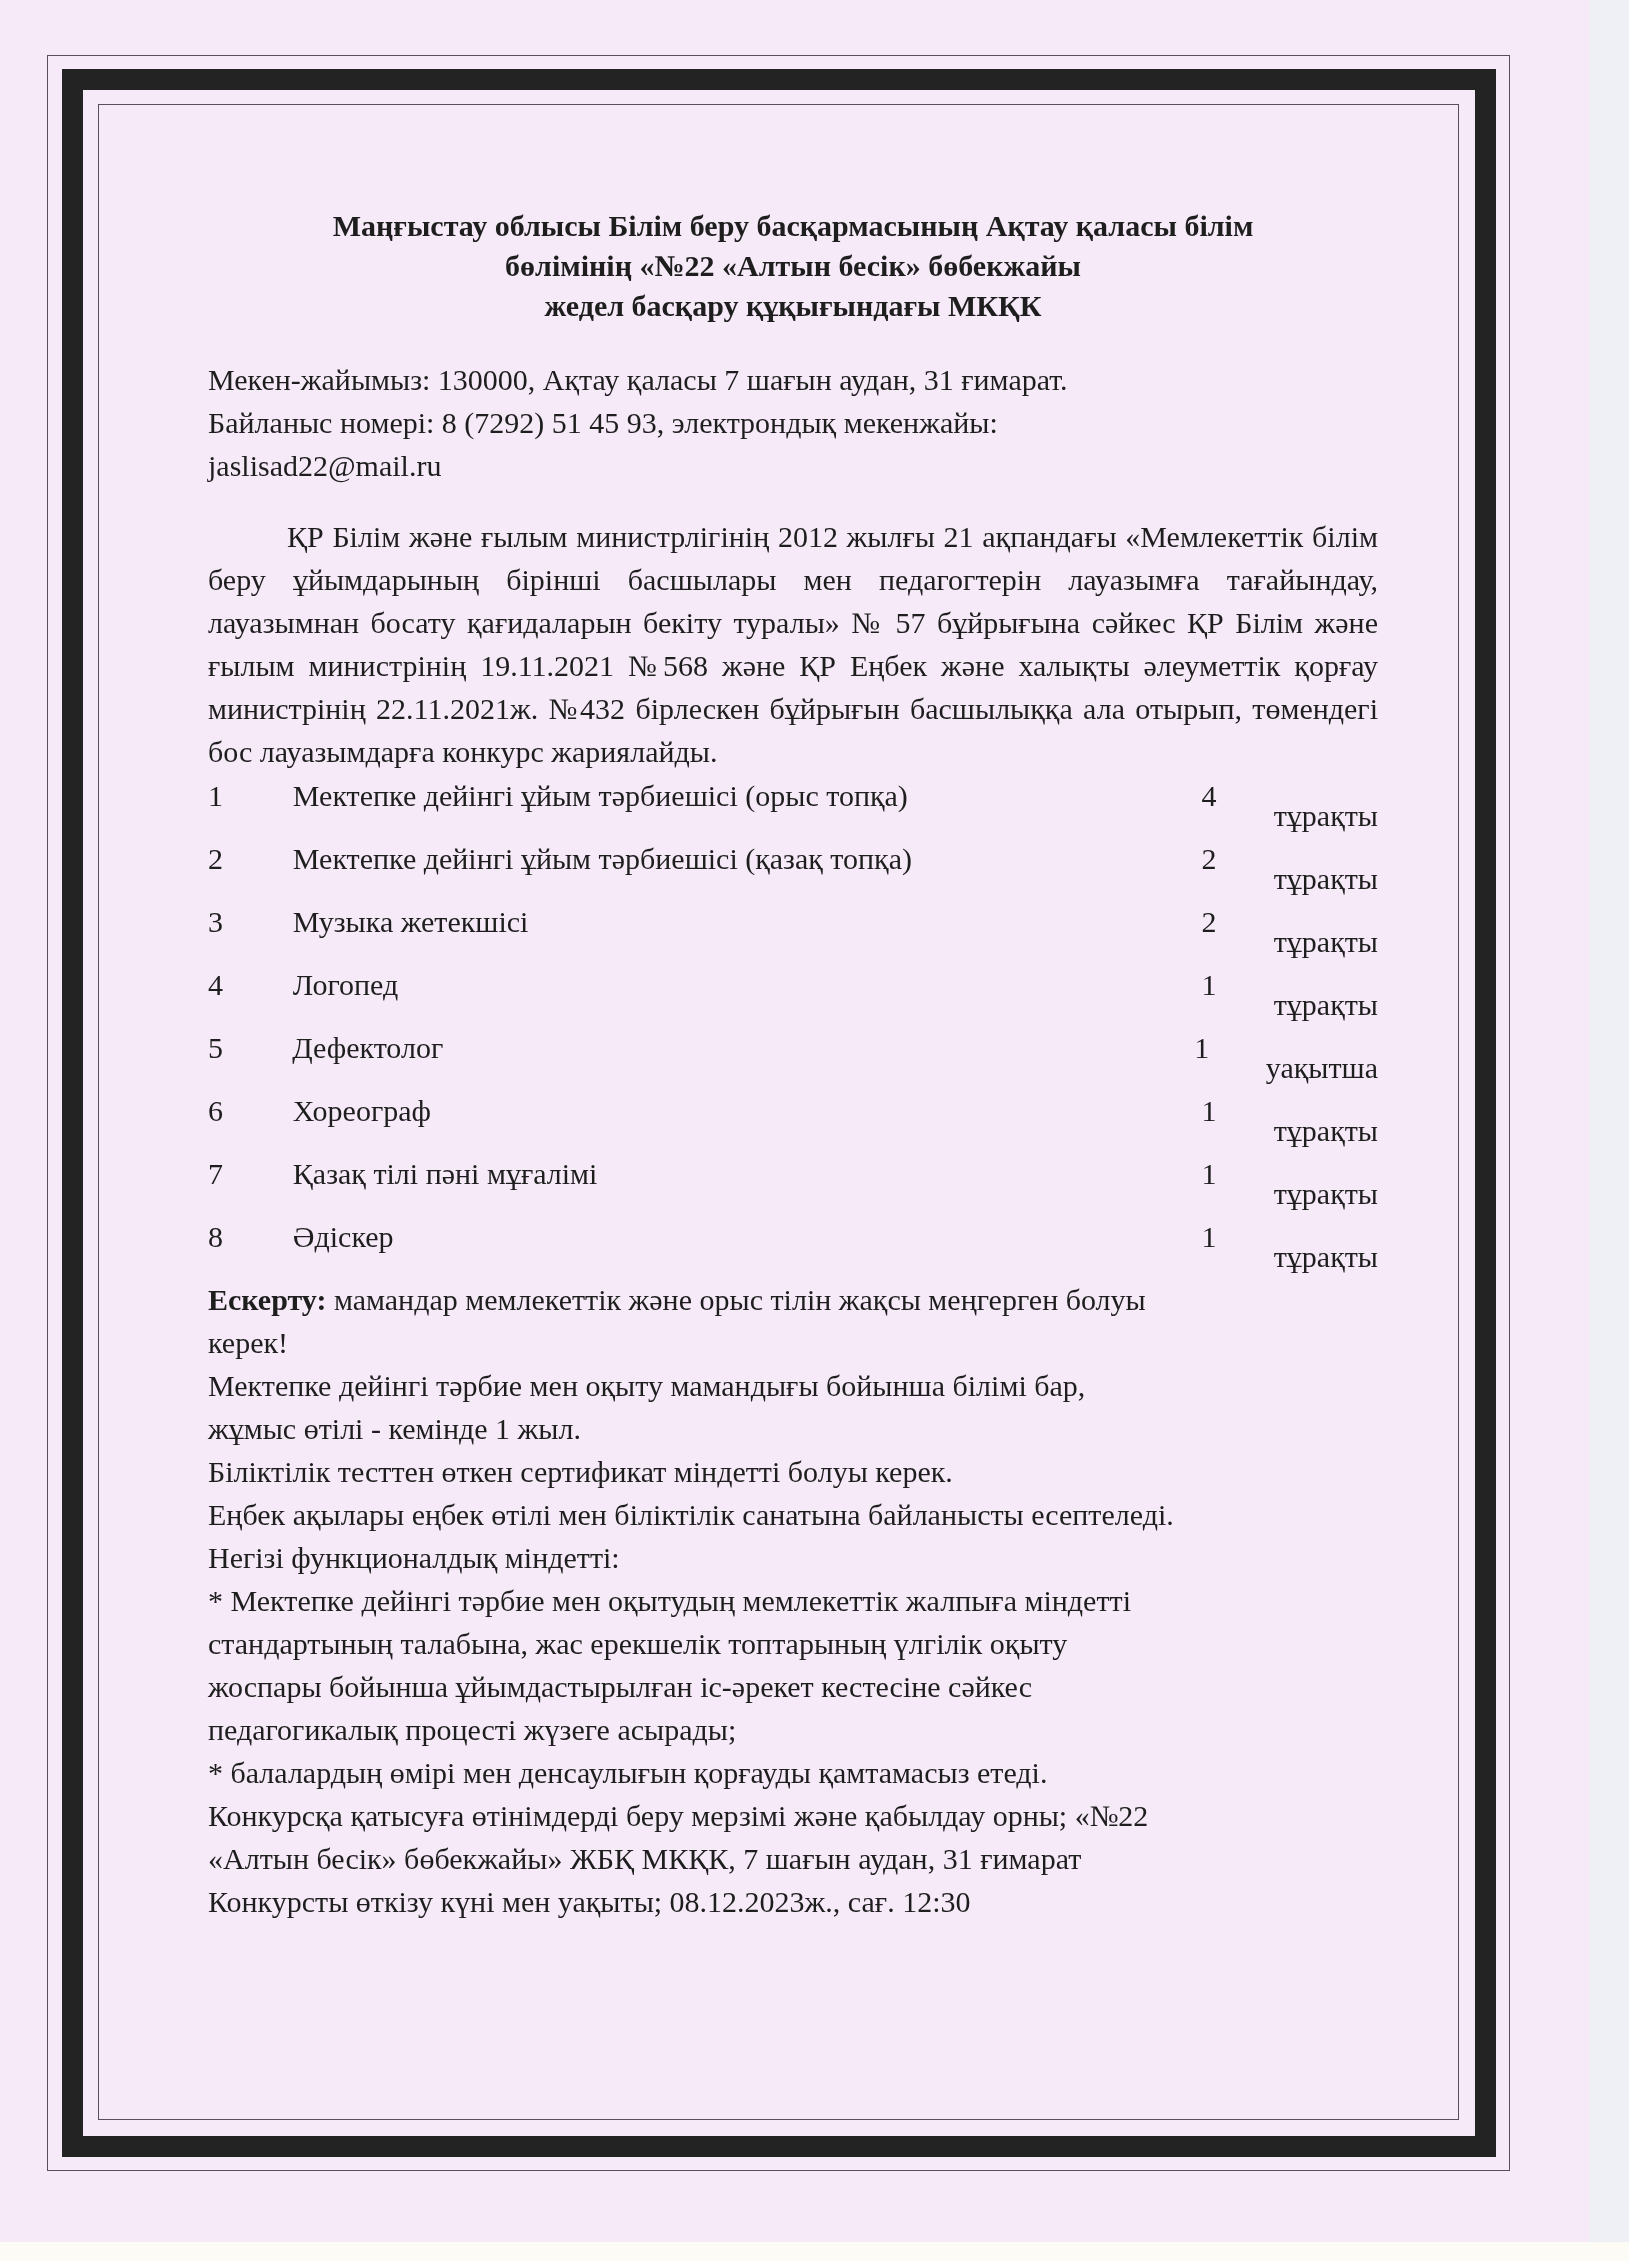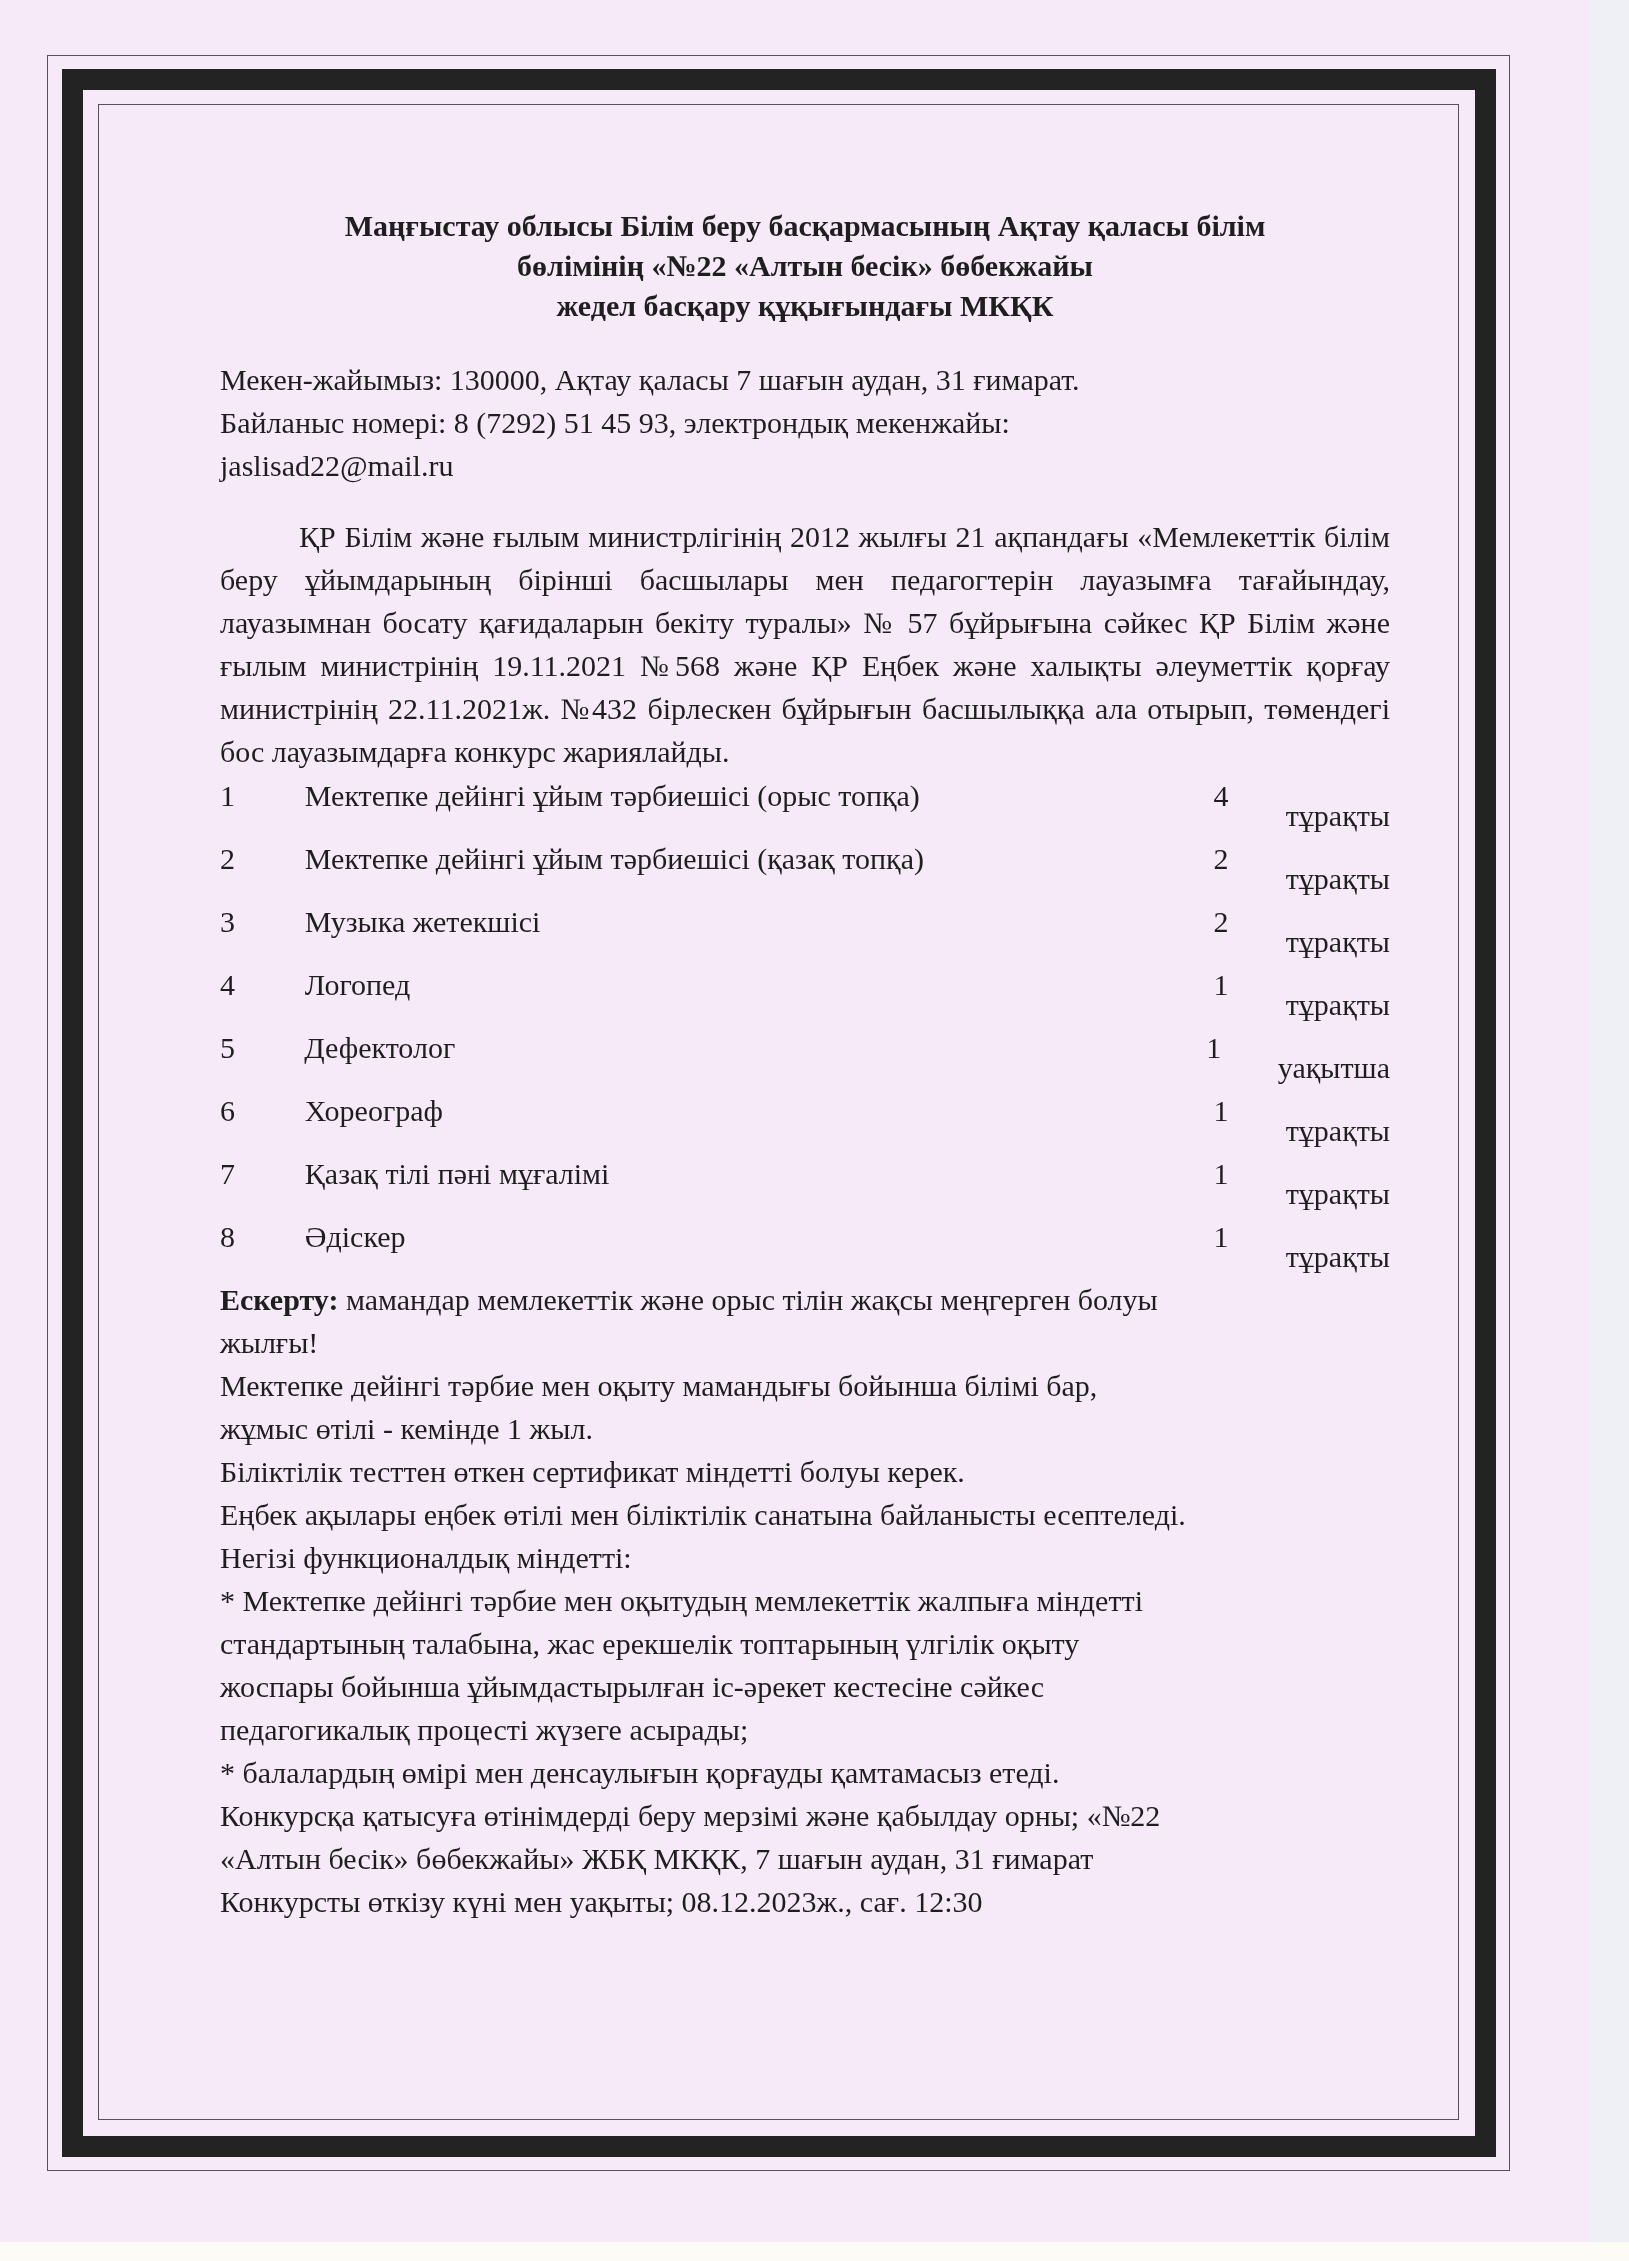--- a/index.html
+++ b/index.html
@@ -61,21 +61,21 @@
     position: absolute;
     left: 98px;
     top: 104px;
     width: 1361px;
     height: 2016px;
     border: 1.3px solid #55505c;
     box-sizing: border-box;
   }
   .content {
     position: absolute;
-    left: 220px;
+    left: 208px;
     top: 206px;
     width: 1170px;
   }
   .header {
     text-align: center;
     font-weight: bold;
     font-size: 30px;
     line-height: 40px;
   }
   .header div { white-space: nowrap; }
@@ -185,21 +185,21 @@
     <div class="vac-row">
       <span class="vac-num">8</span>
       <span class="vac-title">Әдіскер</span>
       <span class="vac-count">1</span>
       <span class="vac-type">тұрақты</span>
     </div>
   </div>
 
   <div class="notes">
     <div><span class="bold">Ескерту:</span><span> мамандар мемлекеттік және орыс тілін жақсы меңгерген болуы</span></div>
-    <div>жылғы!</div>
+    <div>керек!</div>
     <div>Мектепке дейінгі тәрбие мен оқыту мамандығы бойынша білімі бар,</div>
     <div>жұмыс өтілі - кемінде 1 жыл.</div>
     <div>Біліктілік тесттен өткен сертификат міндетті болуы керек.</div>
     <div>Еңбек ақылары еңбек өтілі мен біліктілік санатына байланысты есептеледі.</div>
     <div>Негізі функционалдық міндетті:</div>
     <div>* Мектепке дейінгі тәрбие мен оқытудың мемлекеттік жалпыға міндетті</div>
     <div>стандартының талабына, жас ерекшелік топтарының үлгілік оқыту</div>
     <div>жоспары бойынша ұйымдастырылған  іс-әрекет кестесіне сәйкес</div>
     <div>педагогикалық процесті жүзеге асырады;</div>
     <div>* балалардың өмірі мен денсаулығын қорғауды қамтамасыз етеді.</div>

